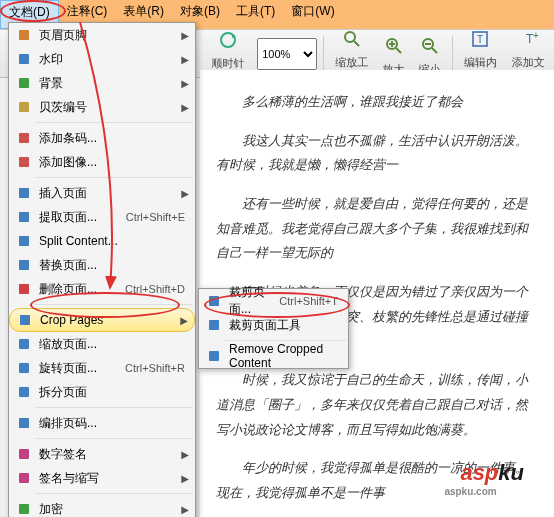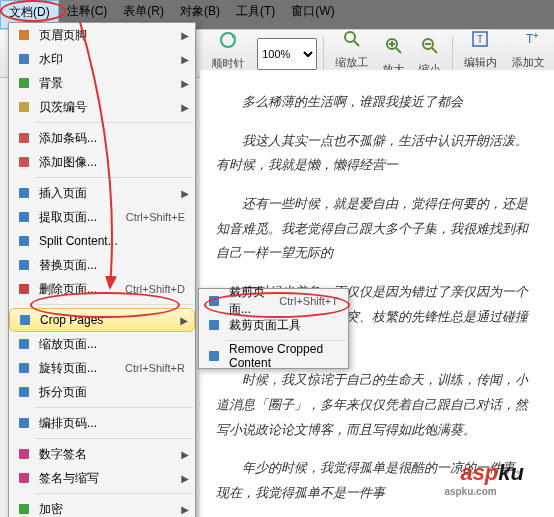--- a/index.html
+++ b/index.html
@@ -1,32 +1,32 @@
 <!DOCTYPE html>
 <html><head>
 <meta charset="utf-8">
 <style>
 * { margin: 0; padding: 0; box-sizing: border-box; font-family: "Microsoft YaHei", sans-serif; }
 body { width: 554px; height: 517px; background: #f0f0f0; overflow: hidden; position: relative; }
-.menubar { background: #737373; height: 30px; display: flex; font-size: 12px; border-bottom: 1px solid #ccc; }
+.menubar { background: #fdba74; height: 30px; display: flex; font-size: 12px; border-bottom: 1px solid #ccc; }
 .menubar-item { padding: 3px 8px; cursor: pointer; }
 .menubar-item.active { background: #cde4f7; border: 1px solid #7ab8e8; }
 .toolbar1 { background: linear-gradient(#f6f6f6,#e6e6e6); height: 48px; display: flex; align-items: center; gap: 4px; padding: 2px 4px; border-bottom: 1px solid #bbb; }
 .tb-btn { width: 32px; height: 32px; display: flex; align-items: center; justify-content: center; border: 1px solid transparent; border-radius: 3px; }
 .tb-sep { width: 1px; height: 36px; background: #ccc; margin: 0 2px; }
 .tb-lbl { font-size: 11px; color: #444; text-align: center; }
 .tb-grp { display: flex; flex-direction: column; align-items: center; }
 .zoom-select { height: 32px; font-size: 11px; width: 60px; }
 .dropdown-menu { position: absolute; left: 8px; top: 22px; width: 188px; background: #f4f4f4; border: 1px solid #999; box-shadow: 2px 2px 6px rgba(0,0,0,0.3); z-index: 10; }
 .mi { display: flex; align-items: center; height: 24px; font-size: 12px; padding: 8px 6px; position: relative; }
 .mi .ic { width: 18px; height: 18px; margin-right: 6px; display: flex; align-items: center; justify-content: center; }
 .mi .lbl { flex: 1; }
 .mi .sc { font-size: 11px; color: #555; margin-right: 4px; }
 .mi .arr { font-size: 10px; color: #555; }
-.mi.highlight { background: linear-gradient(#fff7d6,#ffe98a); border: 1px solid #e8c14a; border-radius: 6px; height: 24px; }
+.mi.highlight { background: linear-gradient(#fff7d6,#ffe98a); border: 1px solid #e8c14a; border-radius: 11px; height: 24px; }
 .msep { height: 1px; background: #ddd; margin: 3px 2px 3px 26px; }
 .submenu { position: absolute; left: 198px; top: 288px; width: 151px; background: #f4f4f4; border: 1px solid #999; box-shadow: 2px 2px 6px rgba(0,0,0,0.3); z-index: 11; }
 .doc-area { position: absolute; left: 200px; top: 70px; right: 0; bottom: 0; background: #fff; padding: 20px 16px; font-size: 13px; line-height: 1.9; color: #333; overflow: hidden; }
 .doc-area p { text-indent: 2em; margin-bottom: 14px; font-style: italic; }
 .oval1 { position: absolute; border: 2px solid #e03030; border-radius: 50%; width: 66px; height: 22px; left: 0px; top: 0px; z-index: 20; pointer-events: none; }
 .oval2 { position: absolute; border: 2px solid #e03030; border-radius: 50%; width: 150px; height: 26px; left: 30px; top: 292px; z-index: 20; pointer-events: none; }
 .oval3 { position: absolute; border: 2px solid #e03030; border-radius: 50%; width: 146px; height: 26px; left: 204px; top: 292px; z-index: 20; pointer-events: none; }
 .arrow-svg { position: absolute; left: 70px; top: 20px; z-index: 19; pointer-events: none; }
 .watermark { position: absolute; right: 30px; bottom: 20px; font-size: 22px; font-weight: bold; font-style: italic; z-index: 5; }
 .wm-asp { color: #d8392a; margin-left: 16px; }

